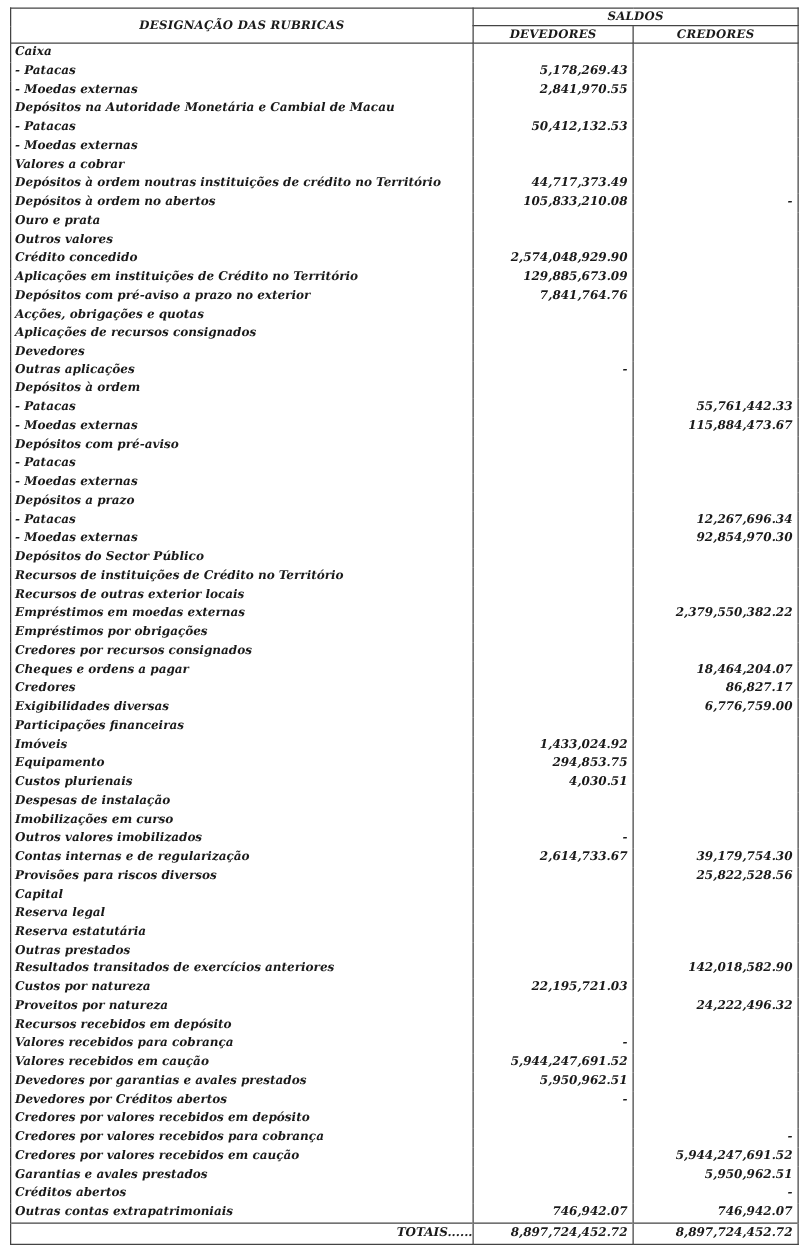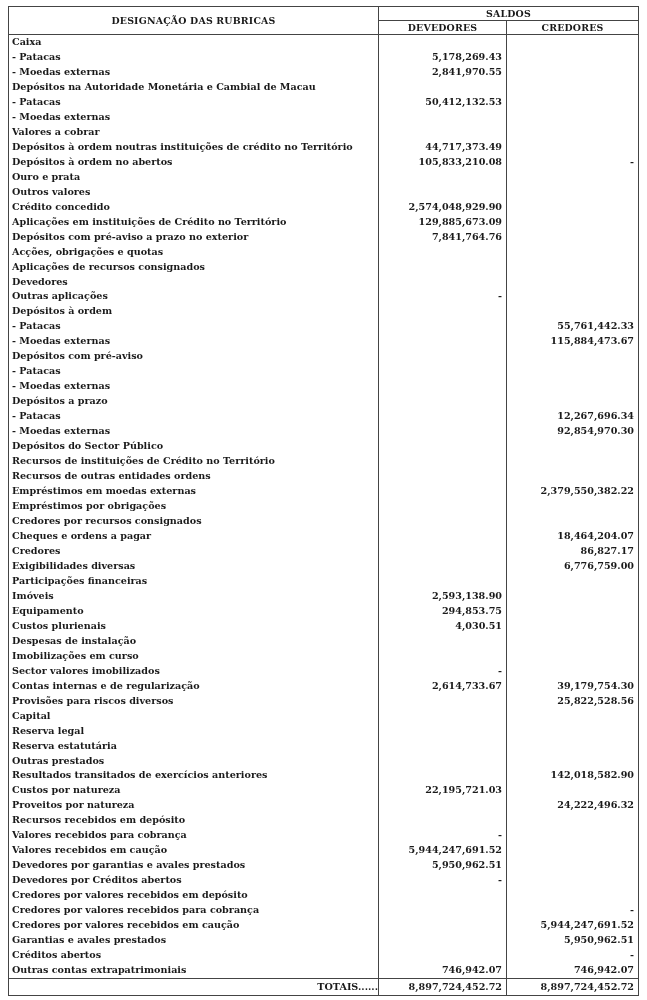--- a/index.html
+++ b/index.html
@@ -1,19 +1,19 @@
 <!DOCTYPE html>
 <html><head>
 <meta charset="utf-8">
 <style>
   html, body { margin:0; padding:0; background:#ffffff; }
   body { width:647px; height:1000px; position:relative; overflow:hidden;
          font-family:"DejaVu Serif","Liberation Serif",serif; color:#1a1a1a; }
   .tbl { position:absolute; left:8px; top:6px; width:630px;
-         border-collapse:collapse; table-layout:fixed; font-size:9.6px; font-weight:bold; }
+         border-collapse:collapse; table-layout:fixed; font-size:9.6px; font-weight:bold;font-style:italic; }
   .tbl td, .tbl th { padding:0; border-left:1px solid #444; border-right:1px solid #444; }
   .tbl th { font-weight:bold; font-size:9.4px; letter-spacing:0.2px; border:1px solid #444; }
   .h1 { height:14px; }
   .h2 { height:14px; }
   .desig { text-align:center; vertical-align:middle; }
   .row td { height:14.97px; line-height:14.97px; white-space:nowrap; overflow:hidden; }
   .lbl { padding-left:3px !important; }
   .num { text-align:right; padding-right:4px !important; }
   .tot td { height:16px; line-height:16px; border:1px solid #444; }
   .tot .lbl { text-align:right; }
@@ -177,21 +177,21 @@
         <td class="lbl">Depósitos do Sector Público</td>
         <td class="num"></td>
         <td class="num"></td>
       </tr>
       <tr class="row">
         <td class="lbl">Recursos de instituições de Crédito no Território</td>
         <td class="num"></td>
         <td class="num"></td>
       </tr>
       <tr class="row">
-        <td class="lbl">Recursos de outras entidades ordens</td>
+        <td class="lbl">Recursos de outras exterior locais</td>
         <td class="num"></td>
         <td class="num"></td>
       </tr>
       <tr class="row">
         <td class="lbl">Empréstimos em moedas externas</td>
         <td class="num"></td>
         <td class="num">2,379,550,382.22</td>
       </tr>
       <tr class="row">
         <td class="lbl">Empréstimos por obrigações</td>
@@ -218,21 +218,21 @@
         <td class="num"></td>
         <td class="num">6,776,759.00</td>
       </tr>
       <tr class="row">
         <td class="lbl">Participações financeiras</td>
         <td class="num"></td>
         <td class="num"></td>
       </tr>
       <tr class="row">
         <td class="lbl">Imóveis</td>
-        <td class="num">2,593,138.90</td>
+        <td class="num">1,433,024.92</td>
         <td class="num"></td>
       </tr>
       <tr class="row">
         <td class="lbl">Equipamento</td>
         <td class="num">294,853.75</td>
         <td class="num"></td>
       </tr>
       <tr class="row">
         <td class="lbl">Custos plurienais</td>
         <td class="num">4,030.51</td>
@@ -242,21 +242,21 @@
         <td class="lbl">Despesas de instalação</td>
         <td class="num"></td>
         <td class="num"></td>
       </tr>
       <tr class="row">
         <td class="lbl">Imobilizações em curso</td>
         <td class="num"></td>
         <td class="num"></td>
       </tr>
       <tr class="row">
-        <td class="lbl">Sector valores imobilizados</td>
+        <td class="lbl">Outros valores imobilizados</td>
         <td class="num">-</td>
         <td class="num"></td>
       </tr>
       <tr class="row">
         <td class="lbl">Contas internas e de regularização</td>
         <td class="num">2,614,733.67</td>
         <td class="num">39,179,754.30</td>
       </tr>
       <tr class="row">
         <td class="lbl">Provisões para riscos diversos</td>

